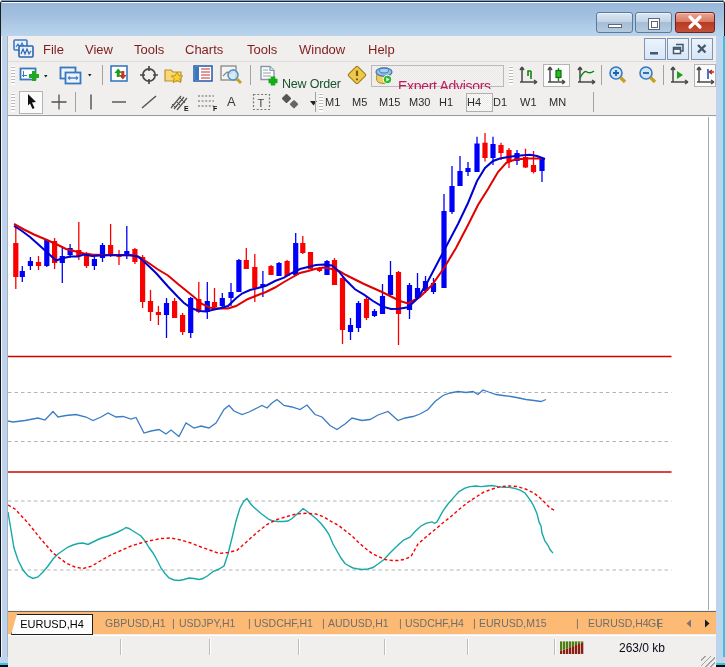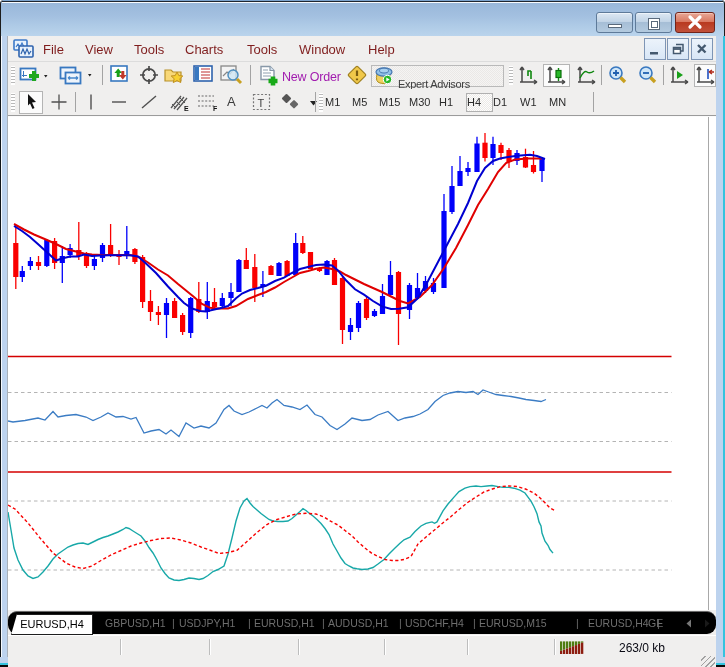--- a/index.html
+++ b/index.html
@@ -33,21 +33,21 @@
 .grip{position:absolute;top:4px;width:4px;height:19px;
   background:repeating-linear-gradient(#fff 0 1px,#b9b9b9 1px 2px,#fff 2px 3px);}
 .tsep{position:absolute;top:3px;width:1px;height:20px;background:#a3a3a3;}
 .ticon{position:absolute;}
 .tbtn{position:absolute;border:1px solid #b4b4b4;background-color:#fff;background-image:repeating-conic-gradient(#fdfdfd 0 25%,#eceae7 0 50%);background-size:2px 2px;}
 #tf{position:absolute;top:4px;height:19px;}
 .tfb{position:absolute;top:0;height:19px;font-size:11px;color:#2b2b2b;text-align:left;line-height:19px;}
 
 #chartwrap{position:absolute;left:0;top:81px;width:708px;height:493px;background:#fff;}
 
-#tabs{position:absolute;left:0;top:575px;width:708px;height:23px;background:#000000;border-top:1px solid #696969;font-size:10.5px;border-radius:9px;}
+#tabs{position:absolute;left:0;top:575px;width:708px;height:23px;background:#fdba74;border-top:1px solid #696969;font-size:10.5px;}
 .tab{position:absolute;top:0;color:#6e6e6e;}
 #tabactive{position:absolute;left:3px;top:2px;width:82px;height:21px;background:#fff;border:1.2px solid #1e1e1e;color:#000;text-align:center;line-height:19px;font-size:11px;
   clip-path:polygon(6px 0,100% 0,100% 100%,0 100%);}
 
 #status{position:absolute;left:0;top:599px;width:708px;height:36px;background:#f0efee;border-top:1px solid #fff;font-size:11px;}
 .sdiv{position:absolute;top:3px;width:1px;height:16px;background:#bdbdbd;box-shadow:1px 0 0 #fff;}
 #grip9{position:absolute;right:1px;bottom:1px;width:14px;height:14px;
   background:repeating-linear-gradient(135deg,transparent 0 2.6px,#a2a2a2 2.6px 3.8px);}
 </style></head>
 <body>
@@ -138,34 +138,34 @@
       <circle cx="13" cy="10" r="5" fill="#cfe6f4" fill-opacity=".8" stroke="#5090c0" stroke-width="1.5"></circle>
       <path d="M17 14 l4 4" stroke="#c8a020" stroke-width="3"></path>
     </svg>
     <div class="tsep" style="left:242px"></div>
     <svg class="ticon" style="left:251px;top:3px" width="22" height="21" viewBox="0 0 22 21">
       <path d="M2 1.5 h9 l4 4 v9 h-13 z" fill="#fff" stroke="#8898a8" stroke-width="1.4"></path>
       <path d="M11 1.5 v4 h4" fill="#d8e4f0" stroke="#8898a8" stroke-width="1.2"></path>
       <path d="M4 5 h5 M4 8 h8 M4 11 h8" stroke="#90a0b0" stroke-width="1.2"></path>
       <path d="M14 11.5 v9 M9.5 16 h9" stroke="#18aa18" stroke-width="4.6"></path>
     </svg>
-    <div style="position:absolute;left:274px;top:8px;font-size:12.5px;letter-spacing:-0.2px;color:#a21caf">New Order</div>
+    <div style="position:absolute;left:274px;top:15px;font-size:12.5px;letter-spacing:-0.2px;color:#14532d">New Order</div>
     <svg class="ticon" style="left:339px;top:2px" width="20" height="22" viewBox="0 0 20 22">
       <rect x="3.5" y="4.5" width="13" height="13" rx="1.5" transform="rotate(45 10 11)" fill="#f0c84a" stroke="#a08020" stroke-width="1.2"></rect>
       <path d="M10 6.5 v5.5 M10 14.5 v1.8" stroke="#7a5c10" stroke-width="2.2"></path>
     </svg>
     <div class="tbtn" style="left:363px;top:2.5px;width:133px;height:22px;background-color:#f2f1f0;background-image:repeating-conic-gradient(#f5f4f3 0 25%,#eae8e6 0 50%);background-size:2px 2px;border-color:#b9b9b9"></div>
     <svg class="ticon" style="left:366px;top:4px" width="20" height="19" viewBox="0 0 20 19">
       <path d="M3 8 q-2 8 3 9 q5 2 9-1 q3-6 -1-9 z" fill="#f0d060" stroke="#b09020" stroke-width="1"></path>
       <ellipse cx="10" cy="6" rx="8" ry="4.2" fill="#8fc0e8" stroke="#4878b0" stroke-width="1.2"></ellipse>
       <ellipse cx="10" cy="4.6" rx="4.5" ry="2.4" fill="#a8d0f0" stroke="#4878b0" stroke-width="1"></ellipse>
       <circle cx="13.5" cy="13.5" r="4.2" fill="#28b828" stroke="#fff" stroke-width="1"></circle>
       <path d="M12.3 11.5 l3.4 2 l-3.4 2 z" fill="#fff"></path>
     </svg>
-    <div style="position:absolute;left:390px;top:16px;font-size:11px;letter-spacing:-0.3px;color:#404040">Expert Advisors</div>
+    <div style="position:absolute;left:390px;top:16px;font-size:14px;letter-spacing:-0.3px;color:#be185d">Expert Advisors</div>
     <div class="grip" style="left:501px"></div>
     <svg class="ticon" style="left:510px;top:3px" width="22" height="21" viewBox="0 0 22 21">
       <path d="M4 2 v15 M2 17 h17 M4 2 l-2 3 M4 2 l2 3 M19 17 l-3-2 M19 17 l-3 2" stroke="#4a4a4a" stroke-width="1.5" fill="none"></path>
       <path d="M10 11 v-5 h3 M13 6 v8" stroke="#108810" stroke-width="1.6" fill="none"></path>
     </svg>
     <div class="tbtn" style="left:535px;top:1.5px;width:27px;height:23px;background:#fcfcfc"></div>
     <svg class="ticon" style="left:538px;top:3px" width="22" height="21" viewBox="0 0 22 21">
       <path d="M4 2 v15 M2 17 h17 M4 2 l-2 3 M4 2 l2 3 M19 17 l-3-2 M19 17 l-3 2" stroke="#4a4a4a" stroke-width="1.5" fill="none"></path>
       <path d="M12.5 3 v13" stroke="#108810" stroke-width="1.4"></path>
       <rect x="10" y="5.5" width="5" height="7" fill="#28b828" stroke="#0a700a" stroke-width="1.2"></rect>
@@ -403,21 +403,21 @@
           <polyline points="8,505 15,509 28,523 40,538 53,553 66,563 75,567 83,568.5 92,566 101,560.5 111,555 121,550.5 131,546 141,543 151,540.5 161,538.5 171,538 181,540 191,543 201,547 211,550.5 219,553.5 228,552.5 237,550.3 247,541.5 257,532.5 267,524.5 277,519.5 287,516.5 296,514 306,513.3 316,514 324,517 331,521.5 338,525 345,530.5 352,536 358,542 365,548 372,553.5 378,556.5 385,559.5 392,560.5 398,560.5 404,559.5 411,556.5 418,544 426,537 434.5,530 442.8,523 451,516.5 459,509.5 467.6,502.5 475.9,497 484,492 492.4,489 500.7,486.5 509,486 517,486.5 525.5,489 533.8,493 539,497 544.8,502.5 550,508 556,511" fill="none" stroke="#f80000" stroke-width="1.4" stroke-dasharray="3.2 2.4"></polyline>
         </g>
     </svg>
   </div>
   <div id="tabs">
     <div id="tabactive">EURUSD,H4</div>
     <div class="tab" style="left:97px;top:5px">GBPUSD,H1</div>
     <div class="tab" style="left:164px;top:5px">|</div>
     <div class="tab" style="left:171px;top:5px">USDJPY,H1</div>
     <div class="tab" style="left:240px;top:5px">|</div>
-    <div class="tab" style="left:246px;top:5px">EURUSD,H1</div>
+    <div class="tab" style="left:246px;top:5px">USDCHF,H1</div>
     <div class="tab" style="left:314px;top:5px">|</div>
     <div class="tab" style="left:320px;top:5px">AUDUSD,H1</div>
     <div class="tab" style="left:391px;top:5px">|</div>
     <div class="tab" style="left:397px;top:5px">USDCHF,H4</div>
     <div class="tab" style="left:465px;top:5px">|</div>
     <div class="tab" style="left:471px;top:5px">EURUSD,M15</div>
     <div class="tab" style="left:568px;top:5px">|</div>
     <div class="tab" style="left:580px;top:5px">EURUSD,H4</div>
     <div class="tab" style="left:649px;top:5px">|</div>
     <div class="tab" style="left:640px;top:5px">GE</div>

